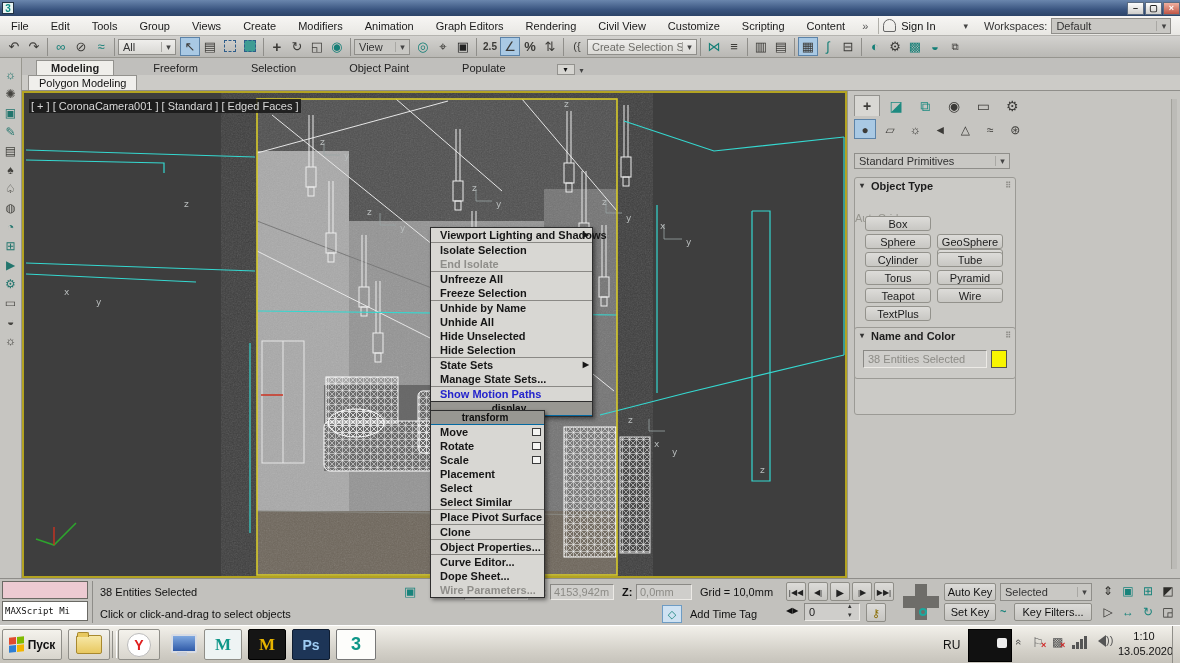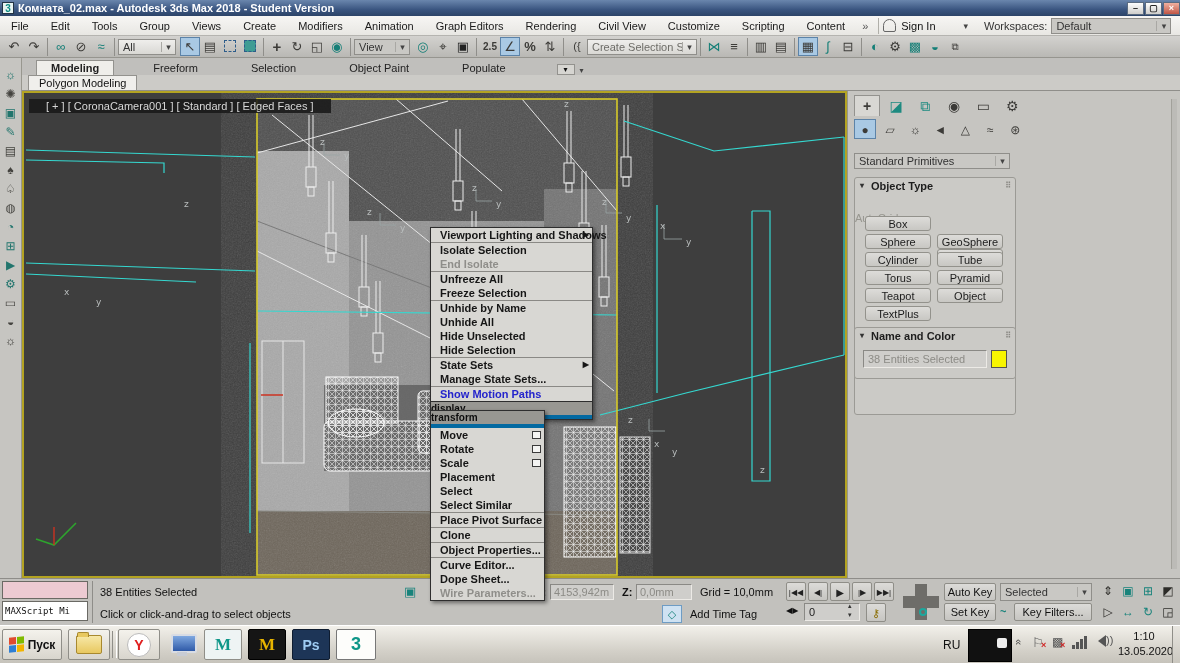--- a/index.html
+++ b/index.html
@@ -36,29 +36,29 @@
   .rtab.active{background:#efeeea;border:1px solid #93928e;border-bottom:none;font-weight:bold;}
   .ribbonrow{left:0;top:75px;width:1180px;height:16px;background:#cccbc7;border-bottom:1px solid #8f8e8a;box-sizing:border-box;}
   .ptab{position:absolute;left:28px;top:0;padding:1px 10px;background:#f0efec;border:1px solid #93928e;border-bottom:none;}
   
   .leftstrip{left:0;top:58px;width:22px;height:520px;background:#c6c5c1;border-right:1px solid #98978f;box-sizing:border-box;
              display:flex;flex-direction:column;align-items:center;padding-top:8px;}
   .lico{width:18px;height:19px;line-height:19px;text-align:center;font-size:12px;color:#22756d;}
   .lico.dark{color:#44433f;}
   
   .viewport{left:22px;top:91px;width:825px;height:487px;background:#3e3e3e;border:2px solid #b3a322;box-sizing:border-box;}
-  .vplabel{position:absolute;left:5px;top:6px;background:rgba(25,25,25,.88);color:#d8d8d8;padding:1px 17px;font-size:11px;}
+  .vplabel{position:absolute;left:5px;top:6px;background:rgba(25,25,25,.88);color:#d8d8d8;padding:1px 2px;font-size:11px;}
   
   .quad{position:absolute;background:#d8d7d3;border:1px solid #2e2e2e;box-shadow:2px 2px 4px rgba(0,0,0,.45);
         font-size:11px;font-weight:bold;color:#161616;z-index:30;}
   .qitem{height:14px;line-height:14px;padding-left:9px;position:relative;white-space:nowrap;}
   .qitem.dis{color:#8f8e8a;}
   .qitem.blue{color:#2424cc;}
   .qsep{border-top:1px solid #8a8985;height:0;margin:0;}
-  .qcap{height:13px;line-height:13px;background:#989792;text-align:left;padding-right:5px;font-size:10px;color:#0e0e0e;border-top:1px solid #2e2e2e;border-bottom:4px solid #0369a1;}
+  .qcap{height:13px;line-height:13px;background:#989792;text-align:center;padding-right:5px;font-size:10px;color:#0e0e0e;border-top:1px solid #2e2e2e;border-bottom:1px solid #0369a1;}
   .qarrow{position:absolute;right:3px;top:0;font-size:8px;}
   .qbox{position:absolute;right:3px;top:3px;width:9px;height:8px;background:#f4f4f2;border:1px solid #3a3a3a;box-sizing:border-box;}
   
   .cmdpanel{left:847px;top:91px;width:333px;height:487px;background:#c6c5c1;box-sizing:border-box;border-left:1px solid #98978f;}
   .ctab{width:26px;height:21px;line-height:21px;text-align:center;font-size:14px;color:#3c3b38;display:inline-block;}
   .ctab.active{background:#d8d7d3;border:1px solid #93928e;border-bottom:none;box-sizing:border-box;}
   .cico{width:22px;height:20px;line-height:20px;text-align:center;font-size:12px;color:#3c3b38;display:inline-block;}
   .cico.on{background:#a9c9e4;border:1px solid #5c83a8;box-sizing:border-box;}
   .rollout{position:absolute;left:6px;width:160px;background:#cbcac6;border:1px solid #9b9a95;border-radius:3px;}
   .rhead{height:16px;line-height:16px;font-weight:bold;color:#1d1d1d;padding-left:16px;position:relative;}
@@ -82,21 +82,20 @@
   .sigbar{display:inline-block;width:3px;background:#555;margin-right:1px;vertical-align:bottom;}
   svg text{font-family:"DejaVu Sans",sans-serif;}
 </style>
 </head>
 <body>
 
 <div id="app">
 
   <div class="abs titlebar">
     <span class="applogo">3</span>
-    <span>Комната_02.max - Autodesk 3ds Max 2018 - Student Version</span>
     <span style="flex:1"></span>
     <span class="winbtn">–</span>
     <span class="winbtn">▢</span>
     <span class="winbtn" style="background:linear-gradient(#f0b0a0,#c05545);color:#fff;">×</span>
   </div>
 
   <div class="abs menubar">
     <span class="menuitem">File</span>
     <span class="menuitem">Edit</span>
     <span class="menuitem">Tools</span>
@@ -401,21 +400,21 @@
       <div style="color:#97968f;margin-top:18px;">AutoGrid</div>
       <span class="objbtn" style="left:10px;top:38px;">Box</span>
       <span class="objbtn" style="left:82px;top:38px;margin-top:33px;">Cone</span>
       <span class="objbtn" style="left:10px;top:56px;">Sphere</span>
       <span class="objbtn" style="left:82px;top:56px;">GeoSphere</span>
       <span class="objbtn" style="left:10px;top:74px;">Cylinder</span>
       <span class="objbtn" style="left:82px;top:74px;">Tube</span>
       <span class="objbtn" style="left:10px;top:92px;">Torus</span>
       <span class="objbtn" style="left:82px;top:92px;">Pyramid</span>
       <span class="objbtn" style="left:10px;top:110px;">Teapot</span>
-      <span class="objbtn" style="left:82px;top:110px;">Object</span>
+      <span class="objbtn" style="left:82px;top:110px;">Wire</span>
       <span class="objbtn" style="left:10px;top:128px;">TextPlus</span>
     </div>
 
     <div class="rollout" style="top:236px;height:50px;">
       <div class="rhead">
         <span class="tri">▾</span>
         <span>Name and Color</span>
         <span class="grip">⠿</span>
       </div>
       <div class="sunken" style="position:absolute;left:8px;top:22px;width:124px;height:18px;line-height:16px;padding:0 4px;white-space:nowrap;overflow:hidden;">38 Entities Selected</div>

